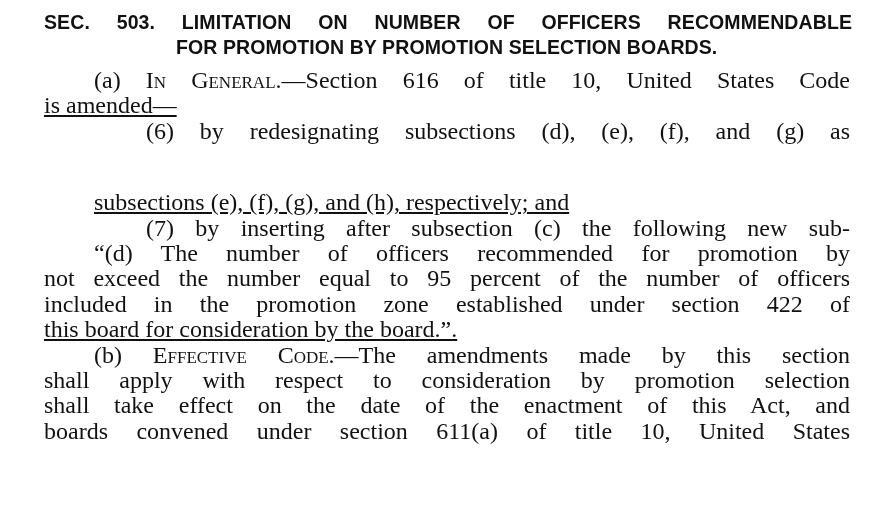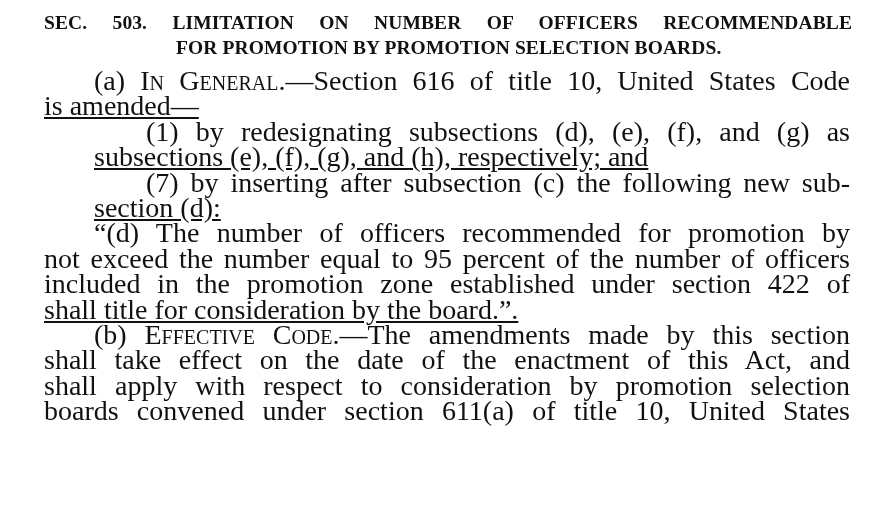--- a/index.html
+++ b/index.html
@@ -20,86 +20,85 @@
     left: 0;
     top: 0;
     width: 889px;
     height: 509px;
   }
   .heading {
     position: absolute;
     left: 44px;
     top: 10px;
     width: 808px;
-    font-family: Liberation Serif, serif;
+    font-family: Liberation Sans, sans-serif;
     font-weight: bold;
     font-size: 19.5px;
     line-height: 25px;
     letter-spacing: 0.1px;
   }
   .heading .line1 {
     display: block;
     text-align: justify;
     text-align-last: justify;
   }
   .heading .line2 {
     display: block;
     padding-left: 132px;
   }
   .body-text {
     position: absolute;
     left: 44px;
     top: 68px;
     width: 806px;
     font-family: "Liberation Serif", serif;
-    font-size: 28px;
+    font-size: 24px;
     line-height: 25.4px;
   }
   .ln {
     display: block;
     white-space: nowrap;
     text-align: justify;
     text-align-last: justify;
   }
   .ln.last {
     text-align-last: left;
     text-decoration: underline;
   }
   .ind-para { padding-left: 50px; }
-  .ind-cont { padding-left: 50px; }
+  .ind-cont { padding-left: 50px; margin-top: 46px; }
   .ind-item { padding-left: 102px; }
   .sc {
     font-variant: small-caps;
   }
 </style>
 </head>
 <body>
 
 <div class="page">
 
   <div class="heading">
     <span class="line1">SEC. 503. LIMITATION ON NUMBER OF OFFICERS RECOMMENDABLE</span>
     <span class="line2">FOR PROMOTION BY PROMOTION SELECTION BOARDS.</span>
   </div>
 
   <div class="body-text">
 
     <span class="ln ind-para"><span>(a) </span><span class="sc">In General</span><span>.—</span><span>Section 616 of title 10, United States Code</span></span>
     <span class="ln last">is amended—</span>
 
-    <span class="ln ind-item">(1) by redesignating subsections (d), (e), (f), and (g) as</span>
+    <span class="ln ind-item">(6) by redesignating subsections (d), (e), (f), and (g) as</span>
     <span class="ln ind-cont last">subsections (e), (f), (g), and (h), respectively; and</span>
 
     <span class="ln ind-item">(7) by inserting after subsection (c) the following new sub-</span>
-    <span class="ln ind-cont last">section (d):</span>
 
     <span class="ln ind-para">“(d) The number of officers recommended for promotion by</span>
     <span class="ln">not exceed the number equal to 95 percent of the number of officers</span>
     <span class="ln">included in the promotion zone established under section 422 of</span>
-    <span class="ln last">shall title for consideration by the board.”.</span>
+    <span class="ln last">this board for consideration by the board.”.</span>
 
     <span class="ln ind-para"><span>(b) </span><span class="sc">Effective Code</span><span>.—</span><span>The amendments made by this section</span></span>
+    <span class="ln">shall apply with respect to consideration by promotion selection</span>
     <span class="ln">shall take effect on the date of the enactment of this Act, and</span>
-    <span class="ln">shall apply with respect to consideration by promotion selection</span>
     <span class="ln">boards convened under section 611(a) of title 10, United States</span>
 
   </div>
 </div>
 
 </body></html>

